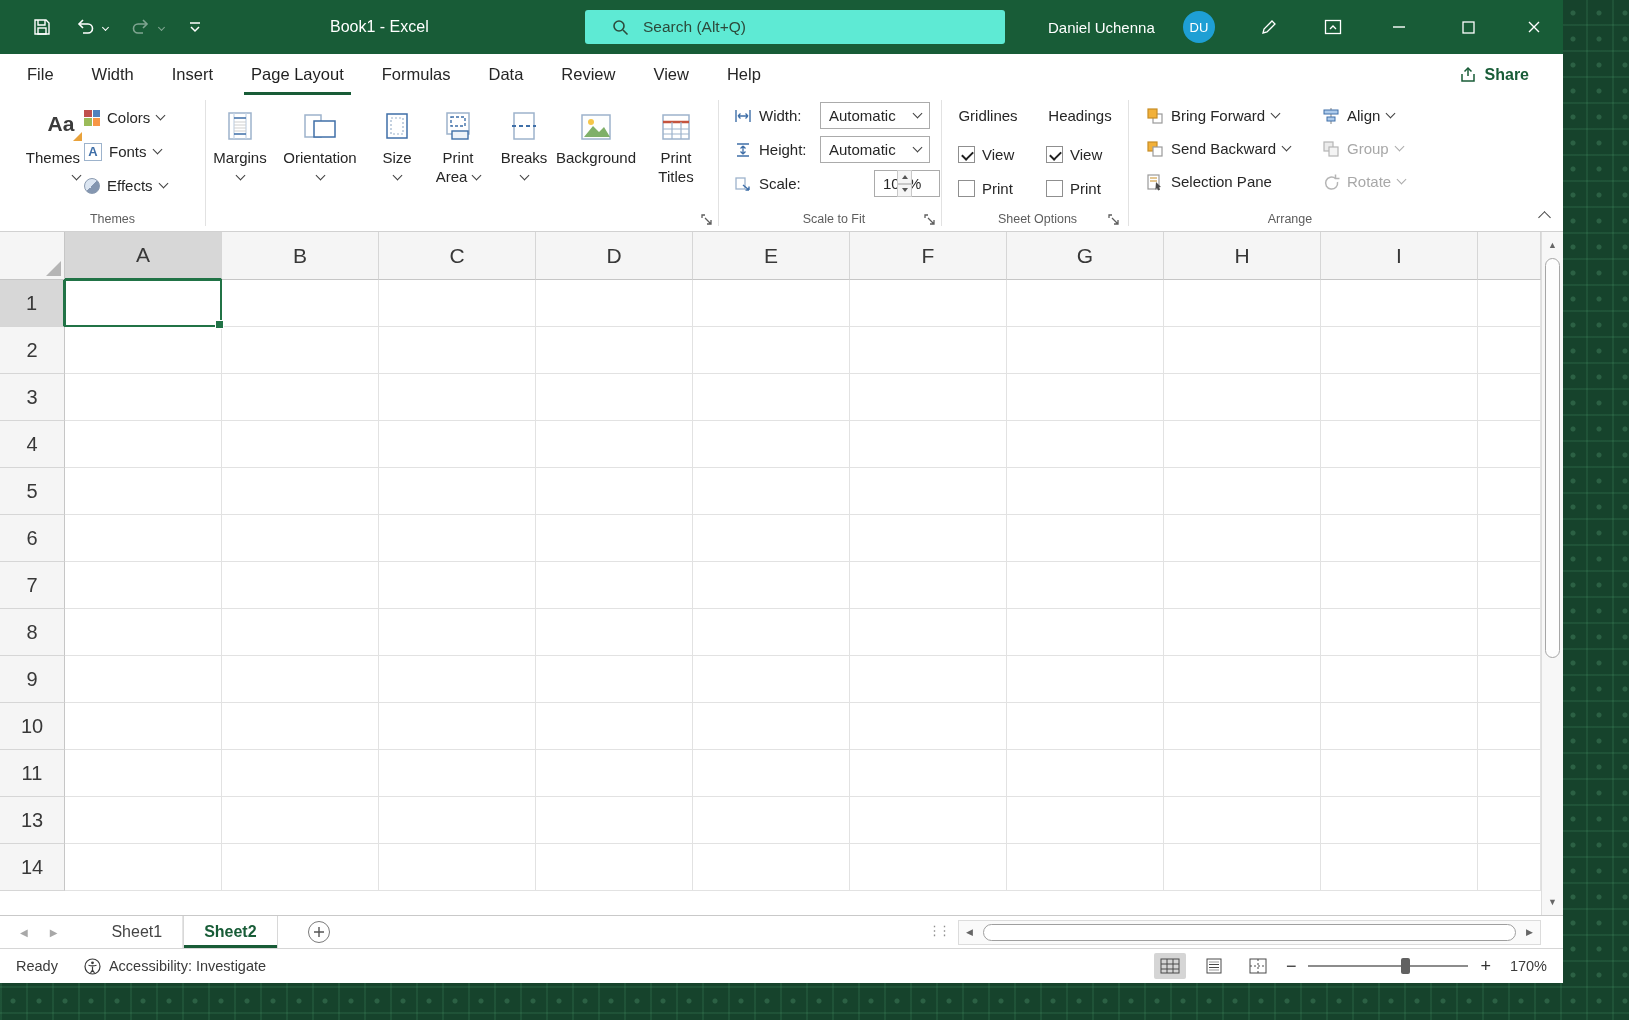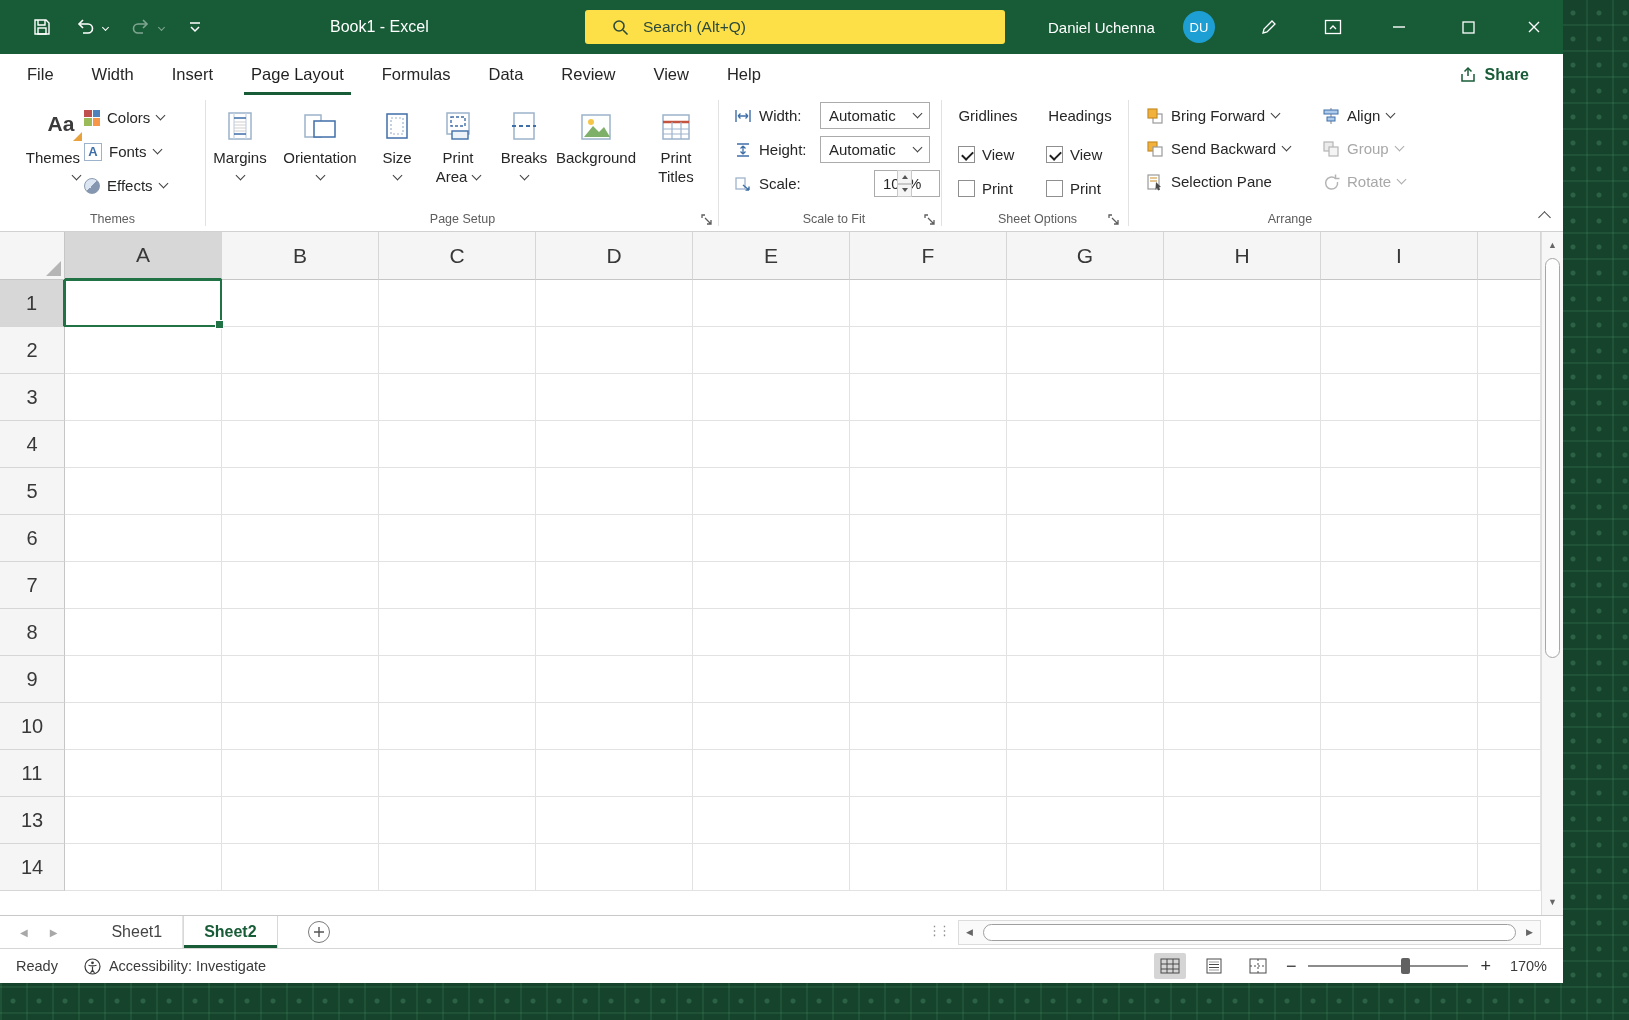--- a/index.html
+++ b/index.html
@@ -16,21 +16,21 @@
   }
   .window { position:absolute; left:0; top:0; width:1563px; height:983px; background:#fff; overflow:hidden; }
 
   
   .titlebar { position:relative; height:54px; background:#185C37; }
   .tbi { position:absolute; top:0; height:54px; display:flex; align-items:center; justify-content:center; color:#fff; }
   .tb-save{left:28px;width:28px;} .tb-undo{left:72px;width:26px;} .tb-undo-ch{left:98px;width:14px;}
   .tb-redo{left:128px;width:26px;opacity:.45;} .tb-redo-ch{left:154px;width:14px;opacity:.45;}
   .tb-qat{left:182px;width:26px;}
   .tb-title{left:330px;font-size:16px;white-space:nowrap;}
-  .searchbox{position:absolute;left:585px;top:10px;width:420px;height:34px;background:#fde047;border-radius:3px;display:flex;align-items:center;}
+  .searchbox{position:absolute;left:585px;top:10px;width:420px;height:34px;background:#5eead4;border-radius:3px;display:flex;align-items:center;}
   .searchbox .mag{margin-left:26px;display:flex;}
   .searchbox .stext{margin-left:14px;font-size:15.5px;color:#2c4a3b;}
   .tb-user{left:1048px;font-size:15px;white-space:nowrap;}
   .avatar{position:absolute;left:1183px;top:11px;width:32px;height:32px;border-radius:50%;background:#1E9FD4;color:#fff;font-size:13px;display:flex;align-items:center;justify-content:center;}
   .tb-pen{left:1256px;width:26px;} .tb-ropt{left:1320px;width:26px;}
   .tb-min{left:1386px;width:26px;} .tb-max{left:1455px;width:26px;} .tb-close{left:1521px;width:26px;}
 
   
   .tabrow { position:relative; height:41px; background:#fff; display:flex; align-items:stretch; padding-left:8px; }
   .rtab { position:relative; padding:0 19px; display:flex; align-items:center; font-size:16.5px; color:#262626; cursor:default; }
@@ -324,21 +324,20 @@
             <rect x="2" y="2" width="26" height="24" fill="#fff" stroke="#9db3cc" stroke-width="1.5"></rect>
             <path d="M2 9h26" stroke="#c4543f" stroke-width="2.5"></path>
             <path d="M2 16h26M2 21h26M11 9v17M20 9v17" stroke="#9db3cc" stroke-width="1.2"></path>
           </svg>
       </div>
       <div class="lbl">Print</div>
       <div class="line2">
           <span>Titles</span>
         </div>
     </div>
-    <div class="grplbl" style="left:210px;width:505px;">Page Setup</div>
     <div class="dlg" style="left:700px;">
       <svg width="13" height="13" viewBox="0 0 13 13">
           <path d="M2 5V2h3" fill="none" stroke="#5d5d5d" stroke-width="1.3"></path>
           <path d="M5 5l6 6M11 7v4H7" fill="none" stroke="#5d5d5d" stroke-width="1.3"></path>
         </svg>
     </div>
     <div class="vsep" style="left:718px;"></div>
 
     <div class="fitrow" style="left:734px;top:7px;">
       <svg width="18" height="16" viewBox="0 0 18 16">

